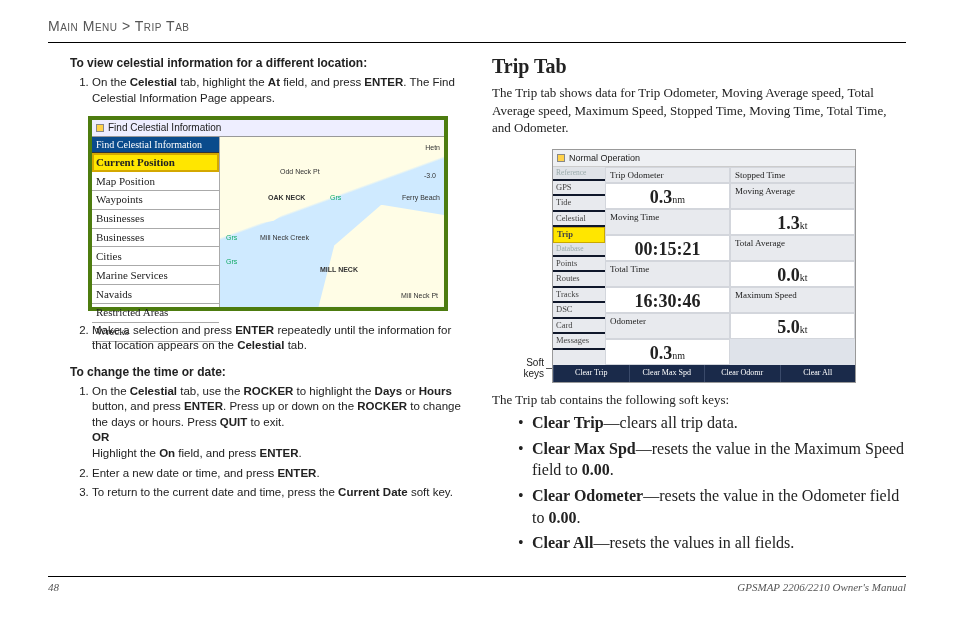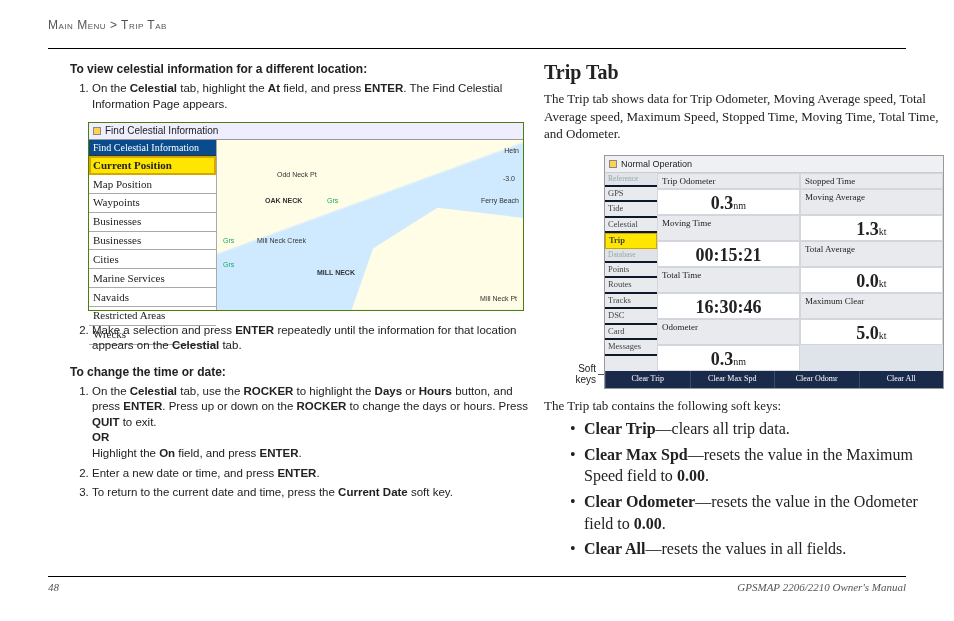--- a/index.html
+++ b/index.html
@@ -6,34 +6,34 @@
   body {
     width: 954px;
     height: 621px;
     background: #fff;
     font-family: Arial, Helvetica, sans-serif;
     color: #222;
     position: relative;
     padding: 18px 48px 0 48px;
   }
   .breadcrumb {
-    font-size: 12px;
+    font-size: 14px;
     color: #555;
     letter-spacing: 0.5px;
     font-variant: small-caps;
-    margin-bottom: 16px;
+    margin-bottom: 8px;
   }
   .rule { border: 0; border-top: 1px solid #000; margin-bottom: 10px; }
-  .cols { display: flex; gap: 12px; }
+  .cols { display: flex; gap: 30px; }
   .col { flex: 1; font-size: 12px; line-height: 1.35; }
   .proc-head { font-weight: bold; margin: 2px 0 4px 22px; font-size: 12px; }
   ol.proc { list-style: decimal; margin-left: 44px; font-size: 11.5px; }
   ol.proc li { margin-bottom: 4px; }
   .b { font-weight: bold; }
-  .fig { margin: 10px 8px 12px 40px; border: 1px solid #4d7c0f; width: 436px; }
+  .fig { margin: 10px 1px 12px 40px; border: 4px solid #4d7c0f; width: 360px; }
   .fig-titlebar {
     background: #eef; font-size: 10px; padding: 1px 4px;
     border-bottom: 1px solid #999; display:flex; align-items:center; gap:4px;
   }
   .fig-body { display: flex; height: 170px; }
   .list-pane {
     width: 128px; background: #fff; border-right: 1px solid #aaa;
     font-family: "Times New Roman", serif; font-size: 11px;
   }
   .list-head {
@@ -50,21 +50,21 @@
   }
   .land1 { position:absolute; left:0; top:0; width:60%; height:55%;
     background:#fffde6; clip-path: polygon(0 0,100% 0,95% 30%,70% 60%,40% 90%,0 100%);}
   .land2 { position:absolute; right:0; bottom:0; width:70%; height:60%;
     background:#fffde6; clip-path: polygon(20% 100%,100% 100%,100% 10%,60% 0,30% 40%);}
   .maplbl { position:absolute; font-size:7px; color:#333; }
 
   h2.section { font-family: "Times New Roman", serif; font-size: 20px; font-weight: bold; margin-bottom: 4px; }
   .serif { font-family: "Times New Roman", serif; font-size: 13px; line-height: 1.35; }
 
-  .trip-fig { margin: 12px 0 8px 60px; width: 340px; border:1px solid #999; position:relative; background:#d946ef;}
+  .trip-fig { margin: 12px 0 8px 60px; width: 304px; border:1px solid #999; position:relative; background:#d946ef;}
   .trip-title { background:#eef0f3; font-size:9px; padding:2px 4px; display:flex; align-items:center; gap:4px; border-bottom:1px solid #ccc;}
   .trip-body { display:flex; }
   .trip-nav {
     width: 52px; font-family:"Times New Roman",serif; font-size:8.5px;
     background:#e8eaee;
   }
   .trip-nav div { padding:1px 3px; border-bottom:2px solid #0f172a; color:#444;}
   .trip-nav .sec { color:#9aa; font-size:7.5px; background:#e0e3e8;}
   .trip-nav .sel { background:#ffe600; font-weight:bold; border:1px solid #caa800;}
   .trip-grid {
@@ -209,21 +209,21 @@
             <div class="cell-h">Stopped Time</div>
             <div class="cell-v"><span>0.3</span><span class="unit">nm</span></div>
             <div class="cell-h">Moving Average</div>
             <div class="cell-h">Moving Time</div>
             <div class="cell-v"><span>1.3</span><span class="unit">kt</span></div>
             <div class="cell-v"><span>00:15:21</span></div>
             <div class="cell-h">Total Average</div>
             <div class="cell-h">Total Time</div>
             <div class="cell-v"><span>0.0</span><span class="unit">kt</span></div>
             <div class="cell-v"><span>16:30:46</span></div>
-            <div class="cell-h">Maximum Clear</div>
+            <div class="cell-h">Maximum Speed</div>
             <div class="cell-h">Odometer</div>
             <div class="cell-v"><span>5.0</span><span class="unit">kt</span></div>
             <div class="cell-v"><span>0.3</span><span class="unit">nm</span></div>
           </div>
         </div>
         <div class="softbar">
           <div>Clear Trip</div>
           <div>Clear Max Spd</div>
           <div>Clear Odomr</div>
           <div>Clear All</div>

